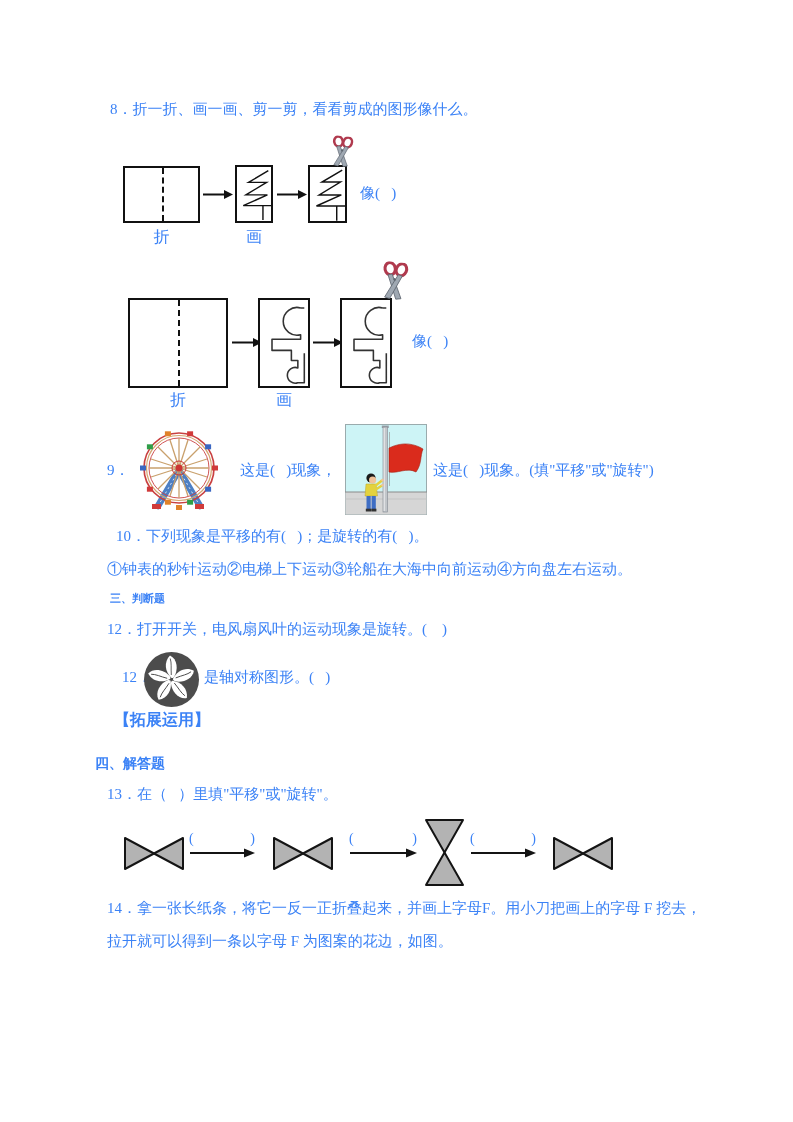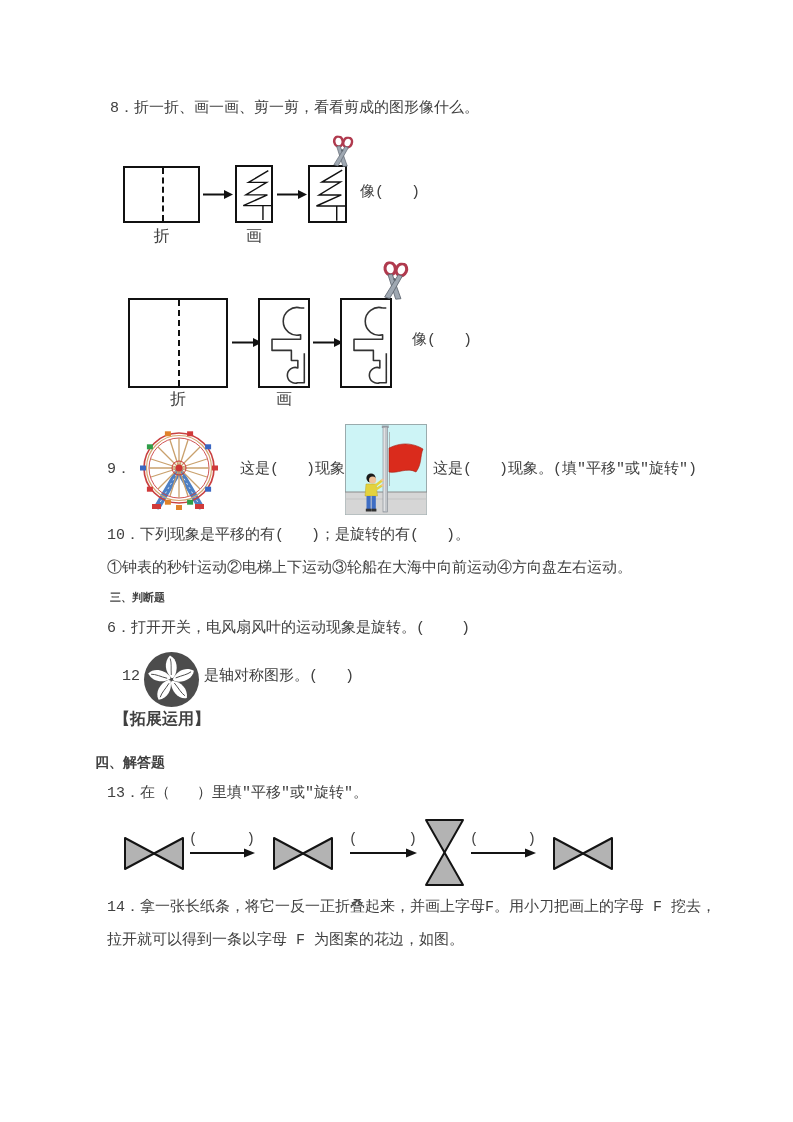--- a/index.html
+++ b/index.html
@@ -1,17 +1,17 @@
 <!DOCTYPE html>
 <html><head>
 <meta charset="utf-8">
 <style>
   html,body{margin:0;padding:0;background:#fff;}
   .page{position:relative;width:793px;height:1098px;background:#ffffff;overflow:hidden;
-        font-family:Liberation Mono, monospace;color:#404040;}
+        font-family:Liberation Serif, serif;color:#3b82f6;}
   .t{position:absolute;font-size:15px;white-space:pre;line-height:1.25;}
   .bold{font-weight:bold;}
   .big{font-size:16px;font-weight:bold;}
   .foldrect{position:absolute;border:2px solid #111;background:#fff;}
   .dashline{position:absolute;top:0;bottom:0;left:50%;width:0;border-left:2px dashed #111;}
   .abs{position:absolute;}
   .center{text-align:center;}
   .parengroup{position:absolute;display:flex;flex-direction:column;}
   .parens{display:flex;justify-content:space-between;font-size:14px;height:15px;}
 </style>
@@ -177,25 +177,25 @@
       <circle cx="37.5" cy="61" r="1.3" fill="#f0c29a"></circle>
       <rect x="21.5" y="72" width="4.2" height="13" fill="#3f6ec4"></rect>
       <rect x="26.6" y="72" width="4.2" height="13" fill="#3f6ec4"></rect>
       <rect x="20.8" y="84.7" width="5.2" height="2.8" fill="#333"></rect>
       <rect x="26.2" y="84.7" width="5.2" height="2.8" fill="#333"></rect>
     </g>
   </svg>
 
   <div class="t" style="left:433px;top:461px;">这是(   )现象。(填"平移"或"旋转")</div>
 
-  <div class="t" style="left:107px;top:527px;">10．下列现象是平移的有(   )；是旋转的有(   )。</div>
+  <div class="t" style="left:116px;top:527px;">10．下列现象是平移的有(   )；是旋转的有(   )。</div>
   <div class="t" style="left:107px;top:560px;text-align:right;">①钟表的秒针运动②电梯上下运动③轮船在大海中向前运动④方向盘左右运动。</div>
 
   <div class="t bold" style="left:110px;top:592px;font-size:11px;">三、判断题</div>
-  <div class="t" style="left:107px;top:620px;">6．打开开关，电风扇风叶的运动现象是旋转。(    )</div>
+  <div class="t" style="left:107px;top:620px;">12．打开开关，电风扇风叶的运动现象是旋转。(    )</div>
 
   <div class="t" style="left:110px;top:668px;margin-left:12px;">12．</div>
   <svg class="abs" style="left:143px;top:651px;" width="57" height="57" viewBox="0 0 57 57">
     <circle cx="28.5" cy="28.5" r="27.5" fill="#4c4c4c"></circle>
     <g>
       <g transform="rotate(0 28.5 28.5)">
         <path d="M28.5,27 C22,21 20.5,11 27,4.5 C34.5,8 35.5,19 31,26 C30,27.5 28.5,27 28.5,27 Z" fill="#fff"></path>
         <path d="M28.3,24 C27.8,17 28.8,12 27.2,7.5" stroke="#4c4c4c" stroke-width="0.9" fill="none"></path>
       </g>
       <g transform="rotate(72 28.5 28.5)">

